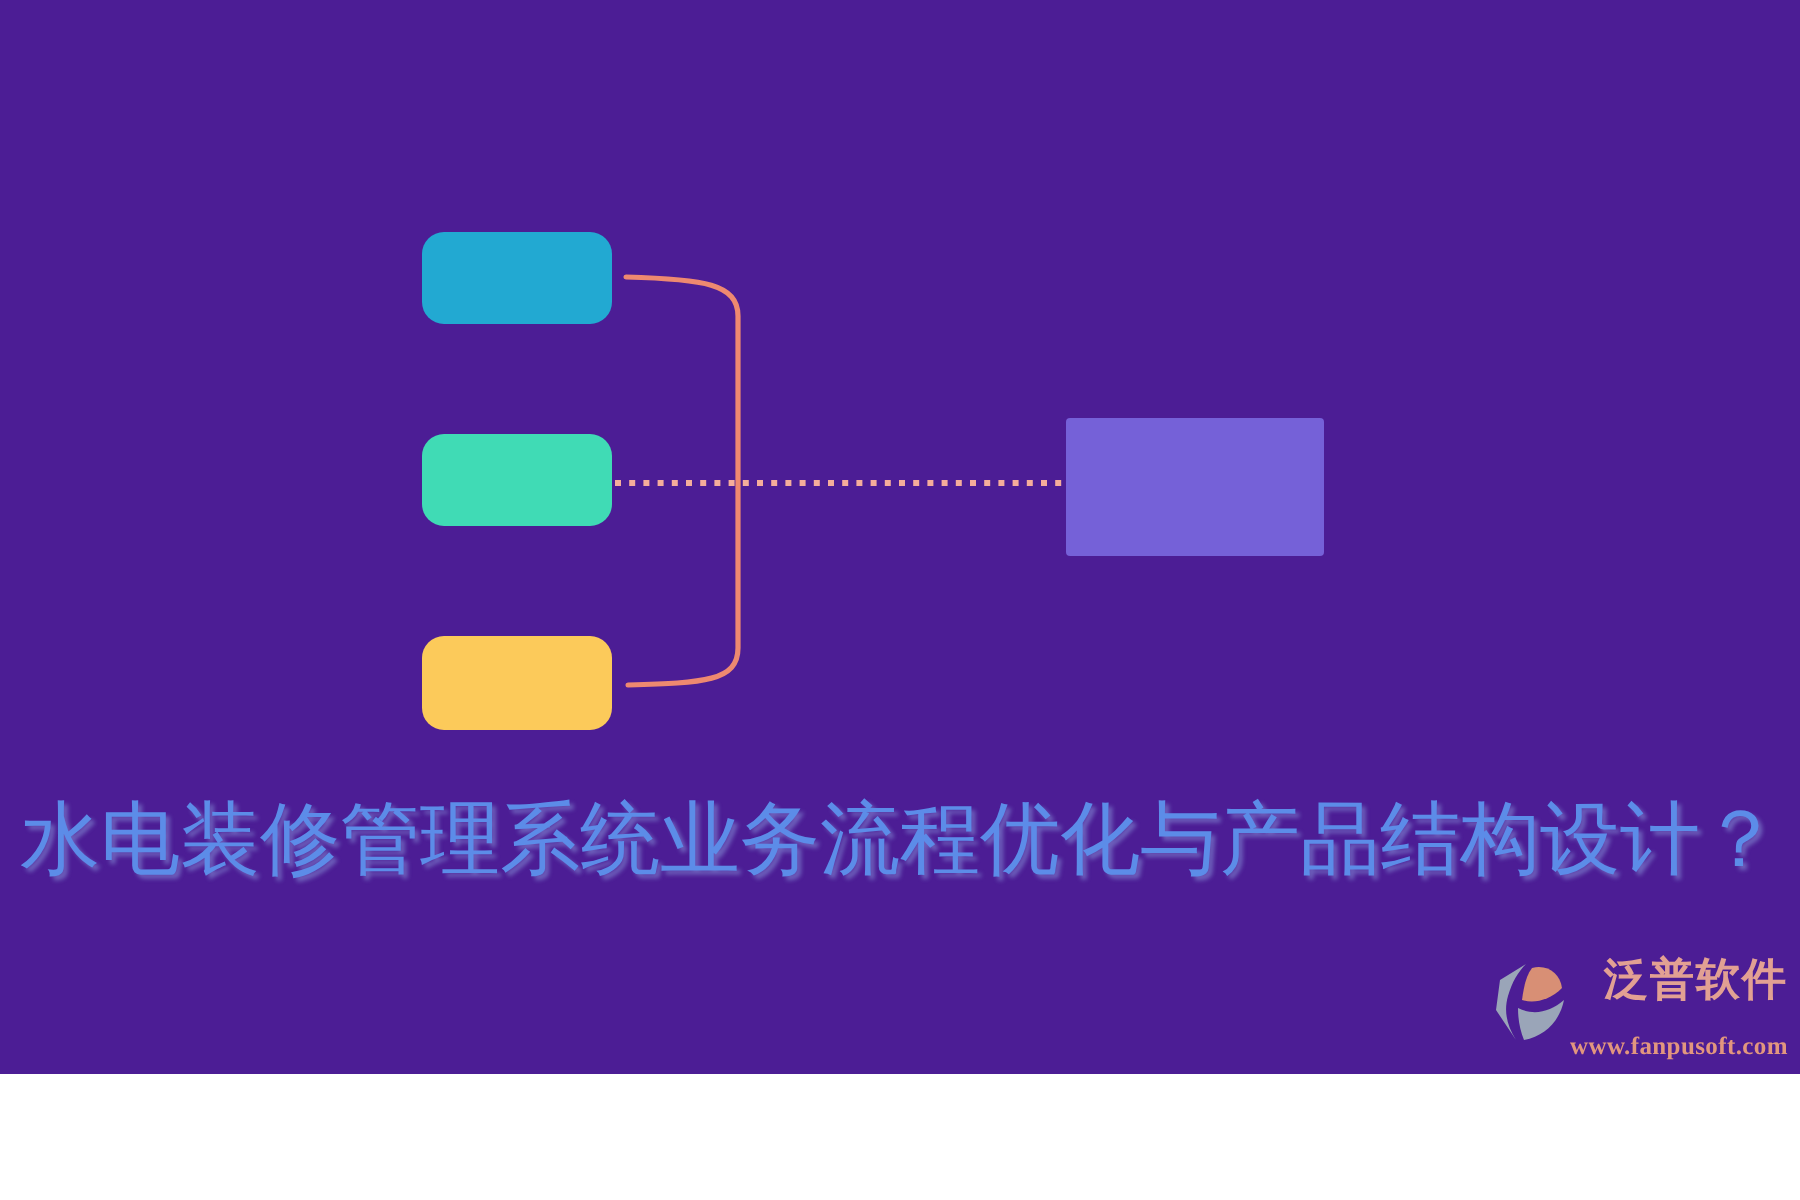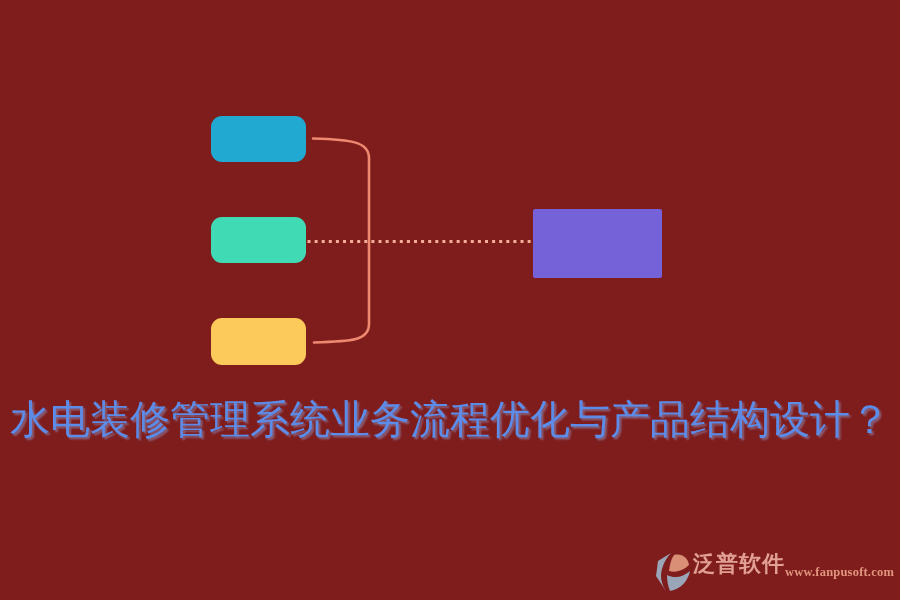--- a/index.html
+++ b/index.html
@@ -4,22 +4,22 @@
 <style>
   html, body {
     margin: 0;
     padding: 0;
     background: #ffffff;
     font-family: "Liberation Sans", sans-serif;
   }
   .canvas {
     position: relative;
     width: 900px;
-    height: 600px;
-    background: #7f1d1d;
+    height: 537px;
+    background: #4c1d95;
     overflow: hidden;
   }
   .node {
     position: absolute;
     border-radius: 11px;
   }
   .node-top    { left: 211px; top: 116px; width: 95px;  height: 46px; }
   .node-middle { left: 211px; top: 217px; width: 95px;  height: 46px; }
   .node-bottom { left: 211px; top: 318px; width: 95px;  height: 47px; }
   .node-right  { left: 533px; top: 209px; width: 129px; height: 69px; border-radius: 2px; }
@@ -50,21 +50,22 @@
     align-items: flex-start;
   }
   .watermark-icon {
     width: 37px;
     height: 40px;
     margin-right: 2px;
     margin-top: 2px;
   }
   .watermark-text {
     display: flex;
-    align-items: center;
+    flex-direction: column;
+    align-items: flex-end;
     font-family: "Liberation Serif", "DejaVu Serif", serif;
     line-height: 1;
   }
   .watermark-brand {
     font-size: 22px;
     font-weight: 700;
     letter-spacing: 1px;
   }
   .watermark-url {
     font-size: 12.5px;

